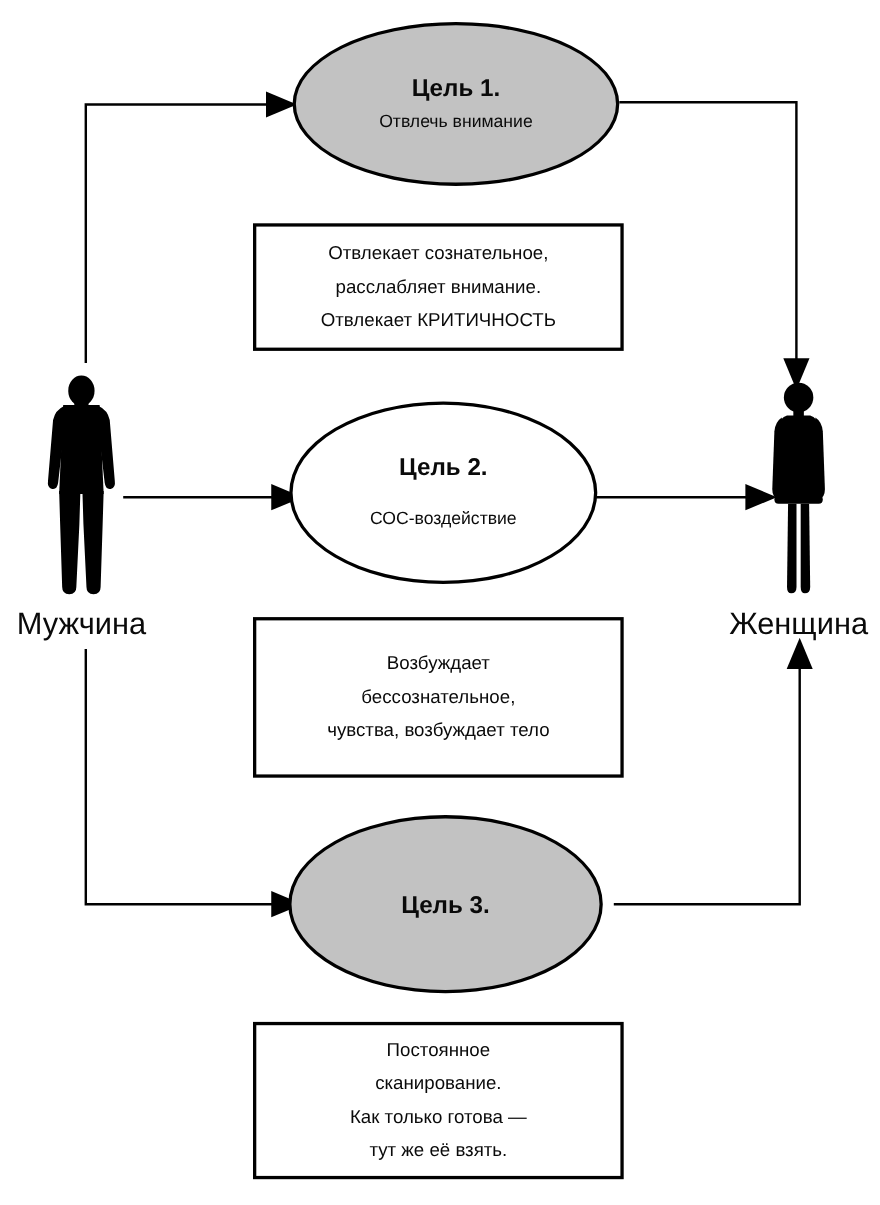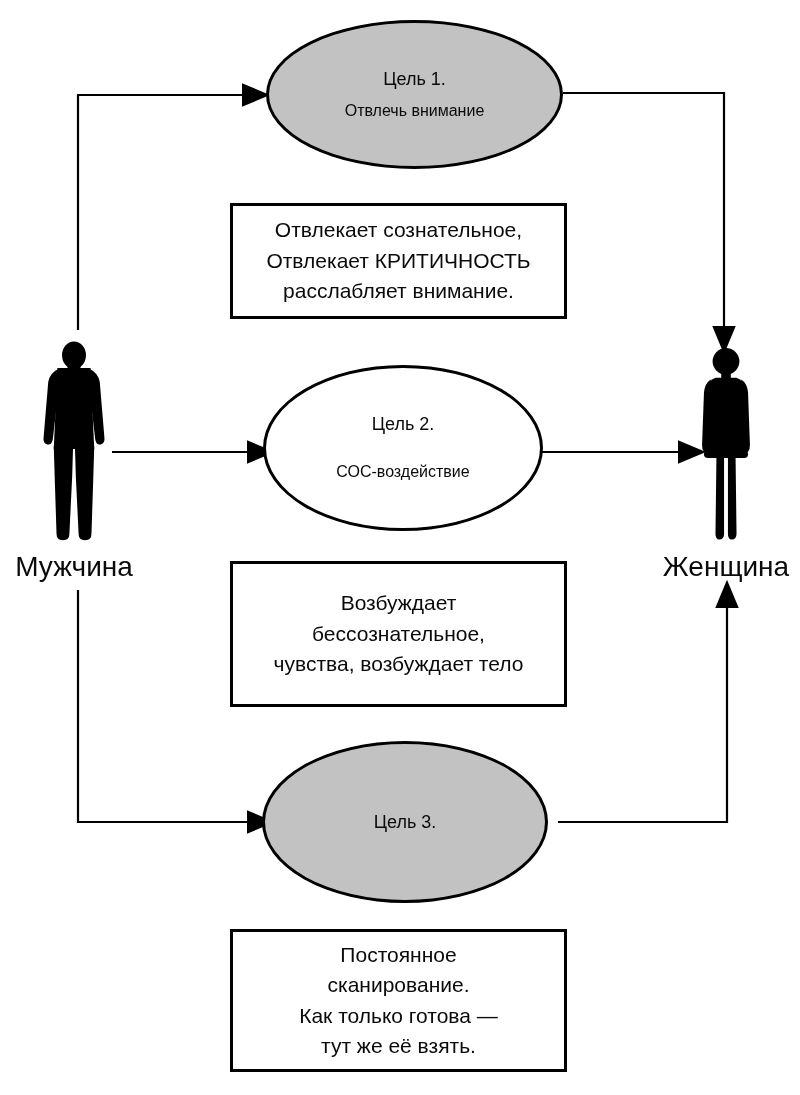--- a/index.html
+++ b/index.html
@@ -7,26 +7,26 @@
     position:relative;width:800px;height:1095px;background:#ffffff;overflow:hidden;
     font-family:"Liberation Sans","DejaVu Sans",sans-serif;color:#0a0a0a;
   }
   .arrow-layer{position:absolute;left:0;top:0;width:800px;height:1095px;}
   .arrow-layer path{fill:none;stroke:#000;stroke-width:2.2px;}
   .ellipse{
     position:absolute;border:3.5px solid #000;border-radius:50%;
     display:flex;flex-direction:column;align-items:center;justify-content:center;
     text-align:center;line-height:31px;
   }
-  .ellipse .g-title{font-weight:normal;font-size:18px;}
+  .ellipse .g-title{font-weight:bold;font-size:22px;}
   .ellipse .g-sub{font-size:16px;}
   .note{
     position:absolute;background:#fff;border:3px solid #000;
     display:flex;flex-direction:column;align-items:center;justify-content:center;
-    text-align:center;font-size:21px;line-height:30.5px;
+    text-align:center;font-size:17px;line-height:30.5px;
   }
   .actor{position:absolute;}
   .actor-label{
     position:absolute;width:160px;text-align:center;font-size:28px;letter-spacing:0px;
   }
   .sil{position:absolute;}
   .sil path,.sil ellipse,.sil circle,.sil rect{fill:#000;}
 </style>
 </head>
 <body>
@@ -83,22 +83,22 @@
     <div class="g-title">Цель 2.</div>
     <div class="g-sub">СОС-воздействие</div>
   </div>
 
   <div class="ellipse" style="left: 262px; top: 741px; width: 280px; height: 156px; background-color: rgb(194, 194, 194);">
     <div class="g-title">Цель 3.</div>
   </div>
 
   <div class="note" style="left:230px;top:203px;width:331px;height:110px">
     <div>Отвлекает сознательное,</div>
+    <div>расслабляет внимание.</div>
     <div>Отвлекает КРИТИЧНОСТЬ</div>
-    <div>расслабляет внимание.</div>
   </div>
 
   <div class="note" style="left:230px;top:561px;width:331px;height:140px">
     <div>Возбуждает</div>
     <div>бессознательное,</div>
     <div>чувства, возбуждает тело</div>
   </div>
 
   <div class="note" style="left:230px;top:929px;width:331px;height:137px">
     <div>Постоянное</div>

